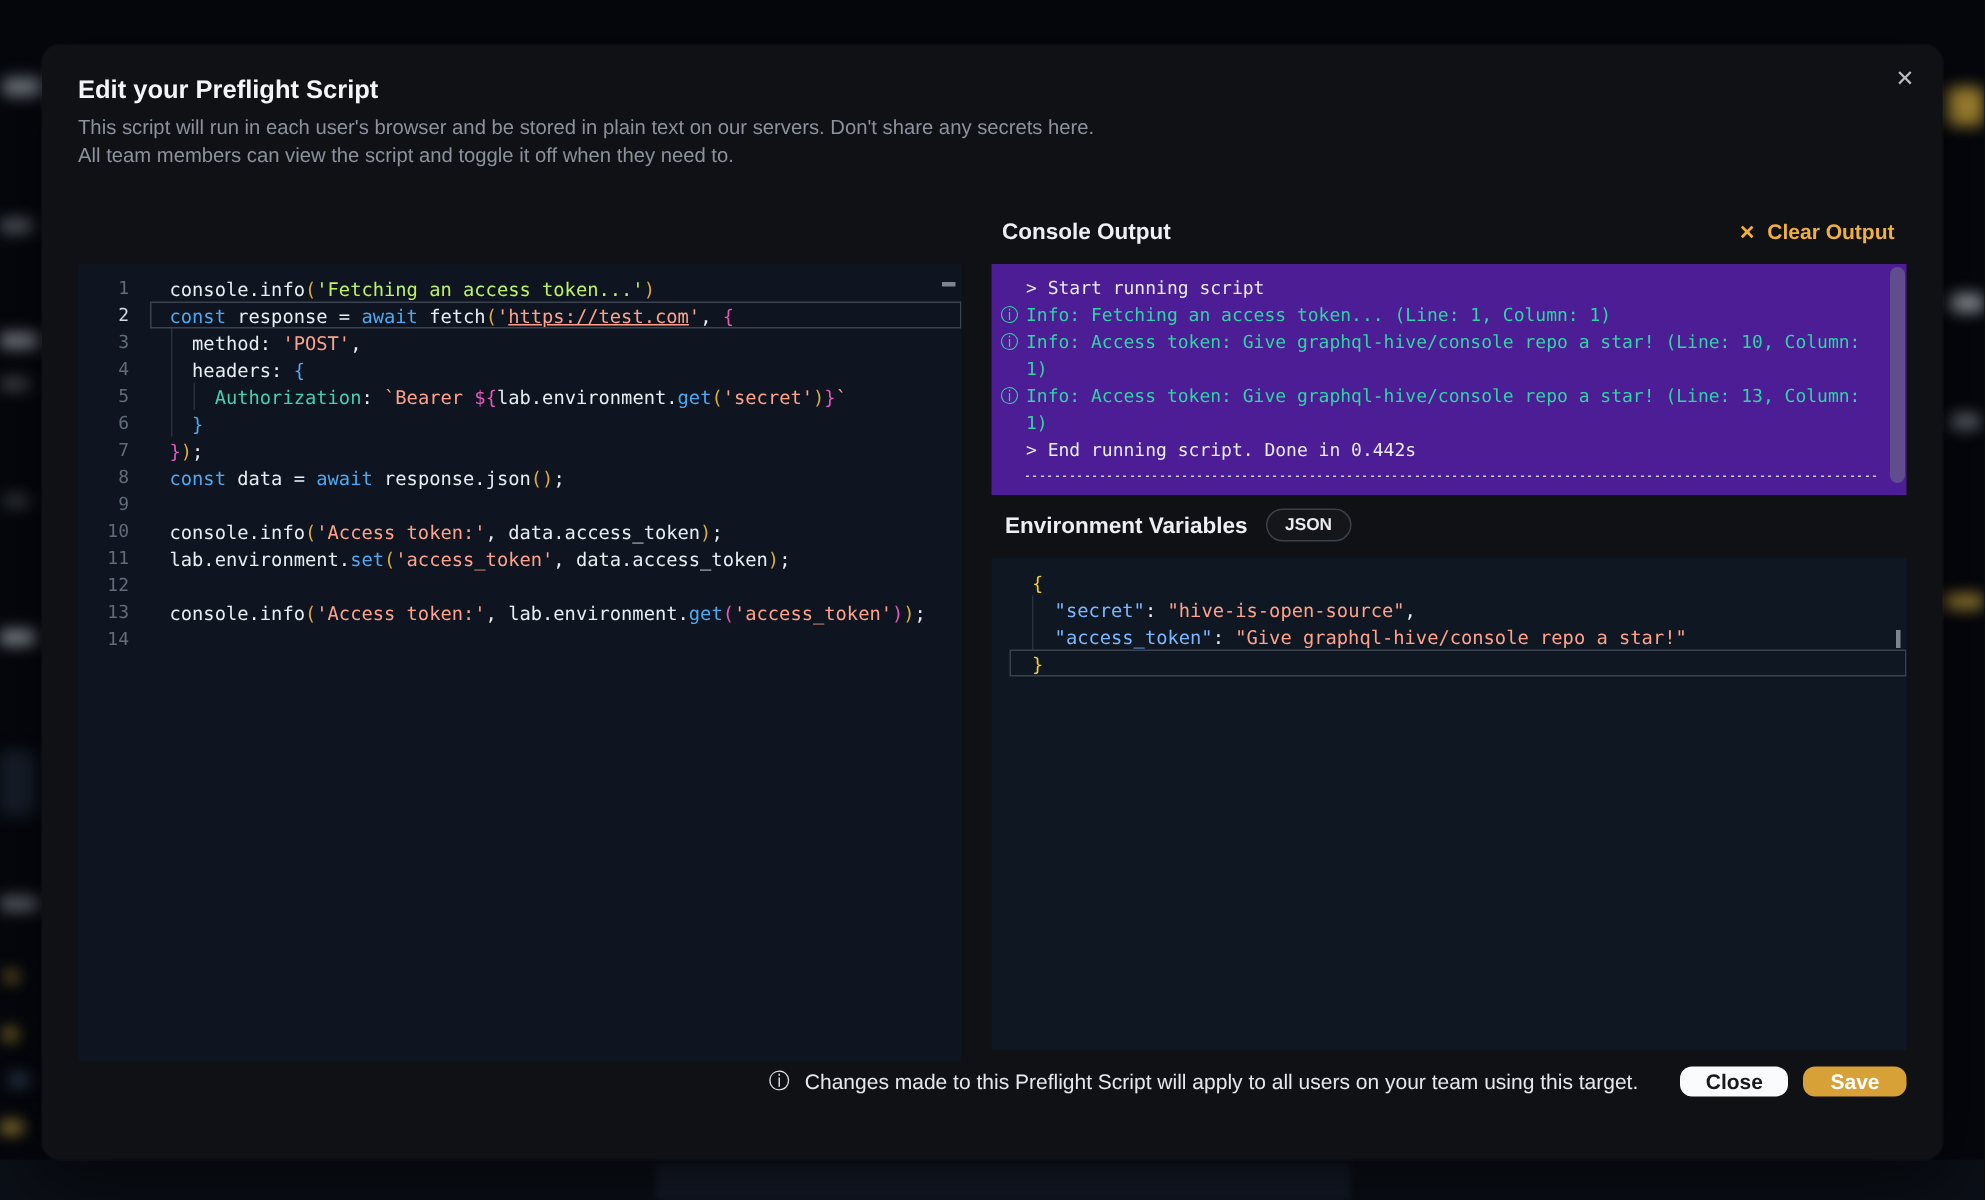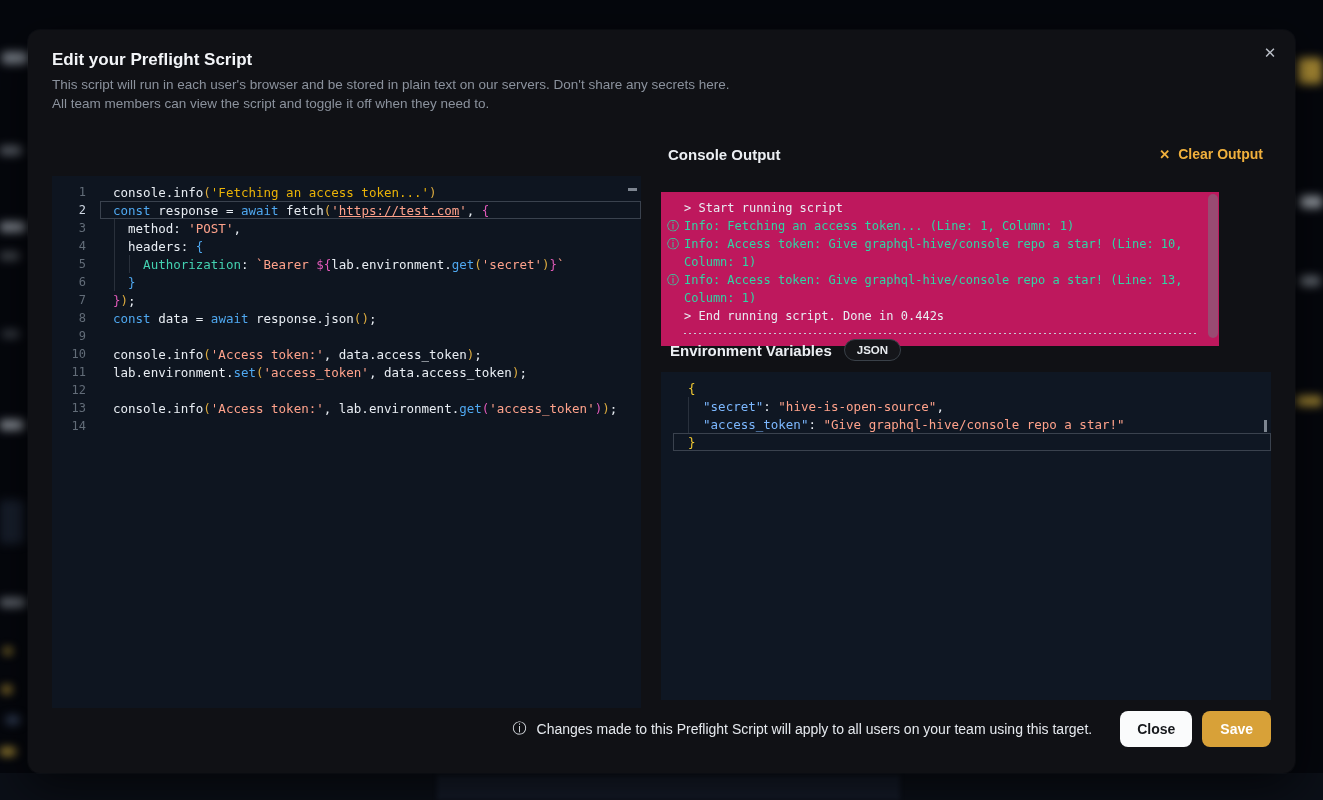--- a/index.html
+++ b/index.html
@@ -41,21 +41,21 @@
   .spacer { flex:1; }
   .accent-btn {
     display:flex; align-items:center; gap:8px; background:none; border:none; padding:0;
     color:#f0b03c; font-size:14px; font-weight:600; font-family:inherit; cursor:pointer;
   }
   .accent-btn .play { font-size:9px; }
   .accent-btn .x { font-size:13px; }
 
   .editor { position:absolute; overflow:hidden; padding-top:7px; }
   .script-editor  { left:24px;  top:146px; width:589px; height:532px; background:#0e1520; }
-  .console-editor { left:633px; top:146px; width:558px; height:154px; background:#be185d;margin-top:16px; }
+  .console-editor { left:633px; top:146px; width:610px; height:154px; background:#4c1d95; }
   .env-editor     { left:633px; top:342px; width:610px; height:328px; background:#0f1723; }
 
   .code-line { display:flex; height:18px; line-height:18px; white-space:pre;
     font-family:"DejaVu Sans Mono", monospace; font-size:12.5px; }
   .gutter { flex:0 0 48px; text-align:right; padding-right:14px; color:#626c78; font-size:12px; }
   .gutter.cur { color:#cfd8e3; }
   .line-box { flex:1; height:18px; border:1px solid transparent; padding-left:12px; }
   .line-box.current { border-color:#3a424e; }
   .env-line { padding-left:12px; }
   .env-line .line-box { padding-left:14px; }
@@ -72,21 +72,21 @@
 
   .guide { position:absolute; width:1px; background:rgba(110,118,129,.28); }
   .ruler-mark { position:absolute; background:#7d8590; }
   .ruler-script { right:4px; top:12px; width:9px; height:3px; }
   .ruler-env { right:4px; top:48px; width:3px; height:12px; }
 
   .footer { position:absolute; right:24px; top:681px; display:flex; align-items:center; }
   .note { display:flex; align-items:center; gap:10px; margin-right:28px;
     color:#e5e9ee; font-size:14px; }
   .note .ic { font-size:14px; color:#dfe3e8; }
-  .btn { height:36px; border:none; border-radius:8px; font-size:14px; font-weight:600;
+  .btn { height:20px; border:none; border-radius:8px; font-size:14px; font-weight:600;
     font-family:inherit; cursor:pointer; }
   .btn-close { background:#fafbfc; color:#17191d; padding:0 17px; margin-right:10px; }
   .btn-save  { background:#d8a138; color:#ffffff; padding:0 18px; }
 </style>
 </head>
 <body>
 
 <div class="backdrop">
   <div class="blob" style="left:2px;top:52px;width:26px;height:12px;background:#9aa2ac;opacity:.8"></div>
   <div class="blob" style="left:0;top:146px;width:22px;height:9px;background:#8a919b;opacity:.7"></div>
@@ -113,21 +113,21 @@
 
   <h1 class="title">Edit your Preflight Script</h1>
   <p class="desc desc2">All team members can view the script and toggle it off when they need to.</p>
   <p class="desc desc1">This script will run in each user's browser and be stored in plain text on our servers. Don't share any secrets here.</p>
 
 
   <div class="editor script-editor">
     <div class="guide" style="left:62px;top:43px;height:72px;"></div>
     <div class="guide" style="left:77px;top:79px;height:18px;"></div>
     <div id="script-lines">
-        <div class="code-line"><span class="gutter">1</span><span class="line-box"><span style="color: rgb(232, 237, 243);">console.info</span><span style="color: rgb(220, 171, 63);">(</span><span style="color: #eab308; text-align: center;">'Fetching an access token...'</span><span style="color: rgb(220, 171, 63);">)</span></span></div>
+        <div class="code-line"><span class="gutter">1</span><span class="line-box"><span style="color: rgb(232, 237, 243);">console.info</span><span style="color: rgb(220, 171, 63);">(</span><span style="color: #bef264; text-align: center;">'Fetching an access token...'</span><span style="color: rgb(220, 171, 63);">)</span></span></div>
         <div class="code-line"><span class="gutter cur">2</span><span class="line-box current"><span style="color: rgb(79, 168, 240);">const</span><span style="color: rgb(232, 237, 243);"> response = </span><span style="color: rgb(79, 168, 240);">await</span><span style="color: rgb(232, 237, 243);"> fetch</span><span style="color: rgb(220, 171, 63);">(</span><span style="color: rgb(255, 162, 139);">'</span><span style="color: rgb(255, 162, 139); text-decoration: underline;">https://test.com</span><span style="color: rgb(255, 162, 139);">'</span><span style="color: rgb(232, 237, 243);">, </span><span style="color: rgb(224, 90, 185);">{</span></span></div>
         <div class="code-line"><span class="gutter">3</span><span class="line-box"><span style="color: rgb(232, 237, 243);">  method: </span><span style="color: rgb(255, 162, 139);">'POST'</span><span style="color: rgb(232, 237, 243);">,</span></span></div>
         <div class="code-line"><span class="gutter">4</span><span class="line-box"><span style="color: rgb(232, 237, 243);">  headers: </span><span style="color: rgb(79, 168, 240);">{</span></span></div>
         <div class="code-line"><span class="gutter">5</span><span class="line-box"><span style="color: rgb(232, 237, 243);">    </span><span style="color: rgb(67, 209, 176);">Authorization</span><span style="color: rgb(232, 237, 243);">: </span><span style="color: rgb(255, 162, 139);">`Bearer </span><span style="color: rgb(224, 90, 185);">${</span><span style="color: rgb(232, 237, 243);">lab.environment.</span><span style="color: rgb(79, 168, 240);">get</span><span style="color: rgb(220, 171, 63);">(</span><span style="color: rgb(255, 162, 139);">'secret'</span><span style="color: rgb(220, 171, 63);">)</span><span style="color: rgb(224, 90, 185);">}</span><span style="color: rgb(255, 162, 139);">`</span></span></div>
         <div class="code-line"><span class="gutter">6</span><span class="line-box"><span style="color: rgb(232, 237, 243);">  </span><span style="color: rgb(79, 168, 240);">}</span></span></div>
         <div class="code-line"><span class="gutter">7</span><span class="line-box"><span style="color: rgb(224, 90, 185);">}</span><span style="color: rgb(220, 171, 63);">)</span><span style="color: rgb(232, 237, 243);">;</span></span></div>
         <div class="code-line"><span class="gutter">8</span><span class="line-box"><span style="color: rgb(79, 168, 240);">const</span><span style="color: rgb(232, 237, 243);"> data = </span><span style="color: rgb(79, 168, 240);">await</span><span style="color: rgb(232, 237, 243);"> response.json</span><span style="color: rgb(220, 171, 63);">(</span><span style="color: rgb(220, 171, 63);">)</span><span style="color: rgb(232, 237, 243);">;</span></span></div>
         <div class="code-line"><span class="gutter">9</span><span class="line-box"></span></div>
         <div class="code-line"><span class="gutter">10</span><span class="line-box"><span style="color: rgb(232, 237, 243);">console.info</span><span style="color: rgb(220, 171, 63);">(</span><span style="color: rgb(255, 162, 139);">'Access token:'</span><span style="color: rgb(232, 237, 243);">, data.access_token</span><span style="color: rgb(220, 171, 63);">)</span><span style="color: rgb(232, 237, 243);">;</span></span></div>
         <div class="code-line"><span class="gutter">11</span><span class="line-box"><span style="color: rgb(232, 237, 243);">lab.environment.</span><span style="color: rgb(79, 168, 240);">set</span><span style="color: rgb(220, 171, 63);">(</span><span style="color: rgb(255, 162, 139);">'access_token'</span><span style="color: rgb(232, 237, 243);">, data.access_token</span><span style="color: rgb(220, 171, 63);">)</span><span style="color: rgb(232, 237, 243);">;</span></span></div>

